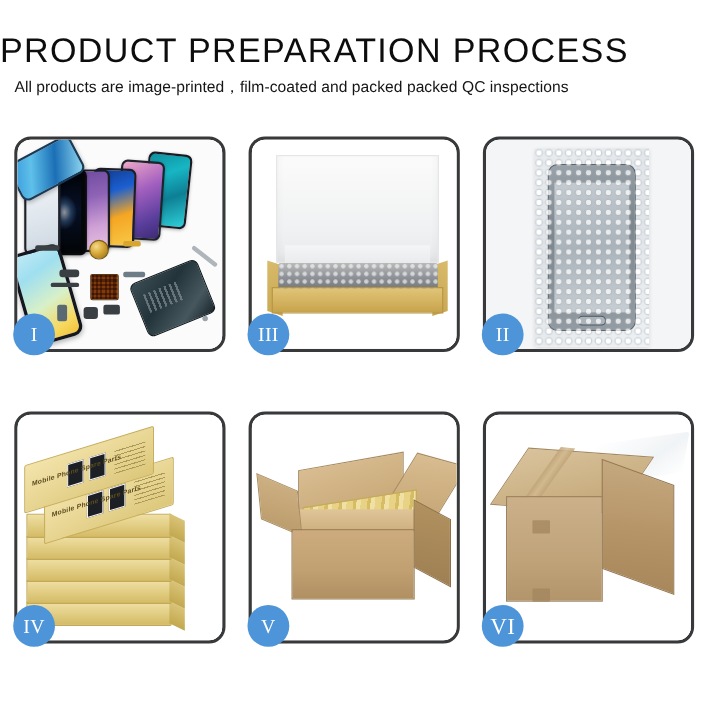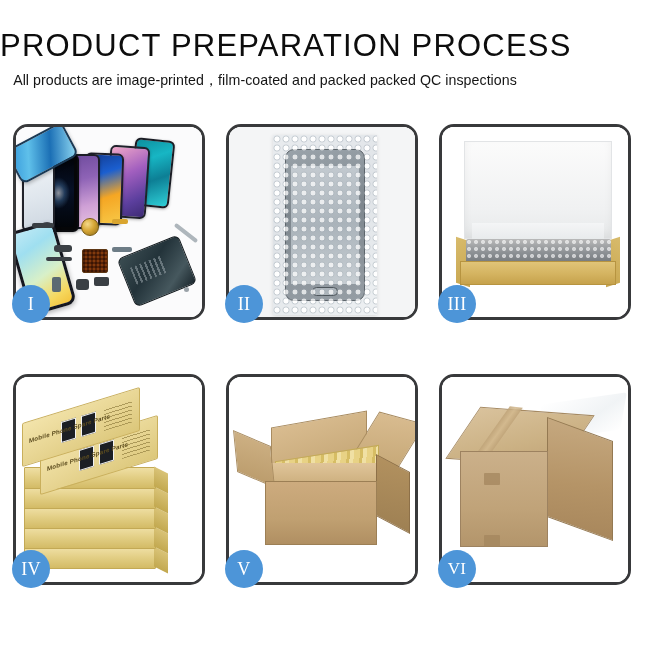--- a/index.html
+++ b/index.html
@@ -94,21 +94,21 @@
     border-radius: 50%;
     background: #4d95d8;
     color: #ffffff;
     font-family: "Liberation Serif", serif;
     font-size: 18px;
     line-height: 38px;
     text-align: center;
     letter-spacing: 0.3px;
     z-index: 30;
   }
-  .badge.narrow { font-size: 17px; }
+  .badge.narrow { font-size: 21px; }
 
   
   .p1-bg { position:absolute; inset:0; background:#fbfbfc; }
   .phone {
     position: absolute;
     border-radius: 6px;
     box-shadow: 0 1px 3px rgba(0,0,0,.3);
   }
   .ph-a {
     width: 40px; height: 68px; left: 116px; top: 12px;
@@ -459,44 +459,44 @@
           <div class="part" style="left:96px; top:120px; width:20px; height:5px; background:#6d7c86;"></div>
           <div class="part" style="left:168px; top:160px; width:5px; height:5px; border-radius:50%; background:#9aa2a8;"></div>
           <div class="part" style="left:156px; top:104px; width:28px; height:4px; background:#aeb6bc; transform:rotate(38deg);"></div>
         </div>
       </div>
       <div class="badge">I</div>
     </div>
 
     <div class="panel">
       <div class="panel-inner">
+        <div class="scene p3-bg">
+          <div class="kraft-lid-back"></div>
+          <div class="kraft-lid-fold"></div>
+          <div class="kraft-tray-left"></div>
+          <div class="kraft-tray-right"></div>
+          <div class="kraft-tray-inner"></div>
+          <div class="kraft-tray-front"></div>
+        </div>
+      </div>
+      <div class="badge">III</div>
+    </div>
+
+    <div class="panel">
+      <div class="panel-inner">
         <div class="scene p2-bg">
           <div class="bubble-sheet">
             <div class="screen-panel">
               <div class="screen-home"></div>
             </div>
             <div class="bubble-overlay"></div>
           </div>
         </div>
       </div>
       <div class="badge">II</div>
-    </div>
-
-    <div class="panel">
-      <div class="panel-inner">
-        <div class="scene p3-bg">
-          <div class="kraft-lid-back"></div>
-          <div class="kraft-lid-fold"></div>
-          <div class="kraft-tray-left"></div>
-          <div class="kraft-tray-right"></div>
-          <div class="kraft-tray-inner"></div>
-          <div class="kraft-tray-front"></div>
-        </div>
-      </div>
-      <div class="badge">III</div>
     </div>
 
     <div class="panel">
       <div class="panel-inner">
         <div class="scene p4-bg">
           <div class="stack-box" style="left:8px; top:170px;">
               <div class="side"></div>
             </div>
           <div class="stack-box" style="left:8px; top:150px;">
               <div class="side"></div>

